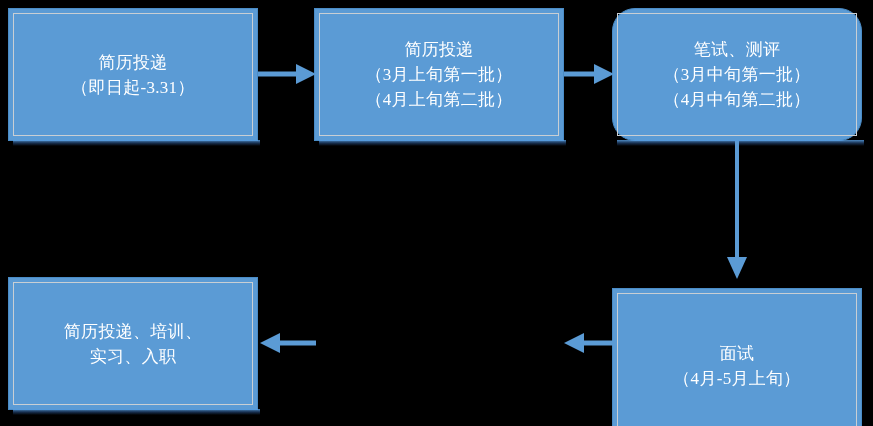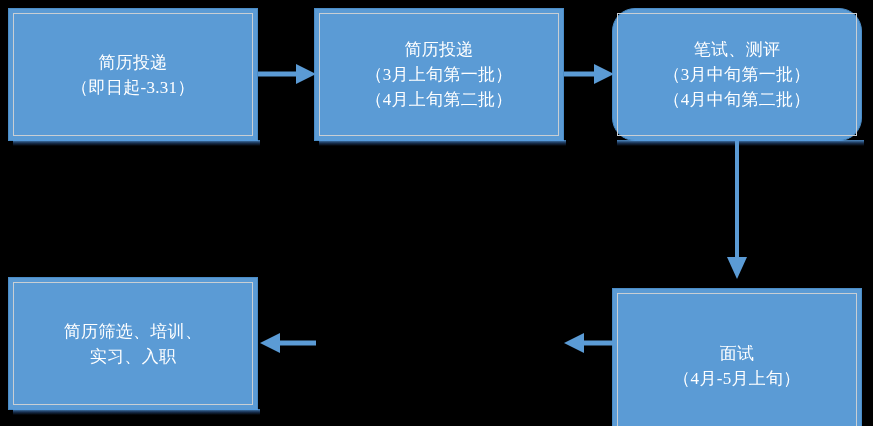--- a/index.html
+++ b/index.html
@@ -99,21 +99,21 @@
 （4月中旬第二批）</div>
   </div>
 
   <div class="node" style="left:612px; top:288px; width:250px; height:155px;">
     <div class="node-label">面试
 （4月-5月上旬）</div>
   </div>
 
 
   <div class="node" style="left:8px; top:277px; width:250px; height:133px;">
-    <div class="node-label">简历筛选、培训、
+    <div class="node-label">简历投递、培训、
 实习、入职</div>
   </div>
 
   <div class="conn" style="left:258px; top:61px; width:58px; height:26px;">
     <svg width="58" height="26" viewBox="0 0 58 26">
       <line x1="0" y1="13" x2="40" y2="13" stroke="#5B9BD5" stroke-width="5"></line>
       <polygon points="38,3 58,13 38,23" fill="#5B9BD5"></polygon>
     </svg>
   </div>
 

